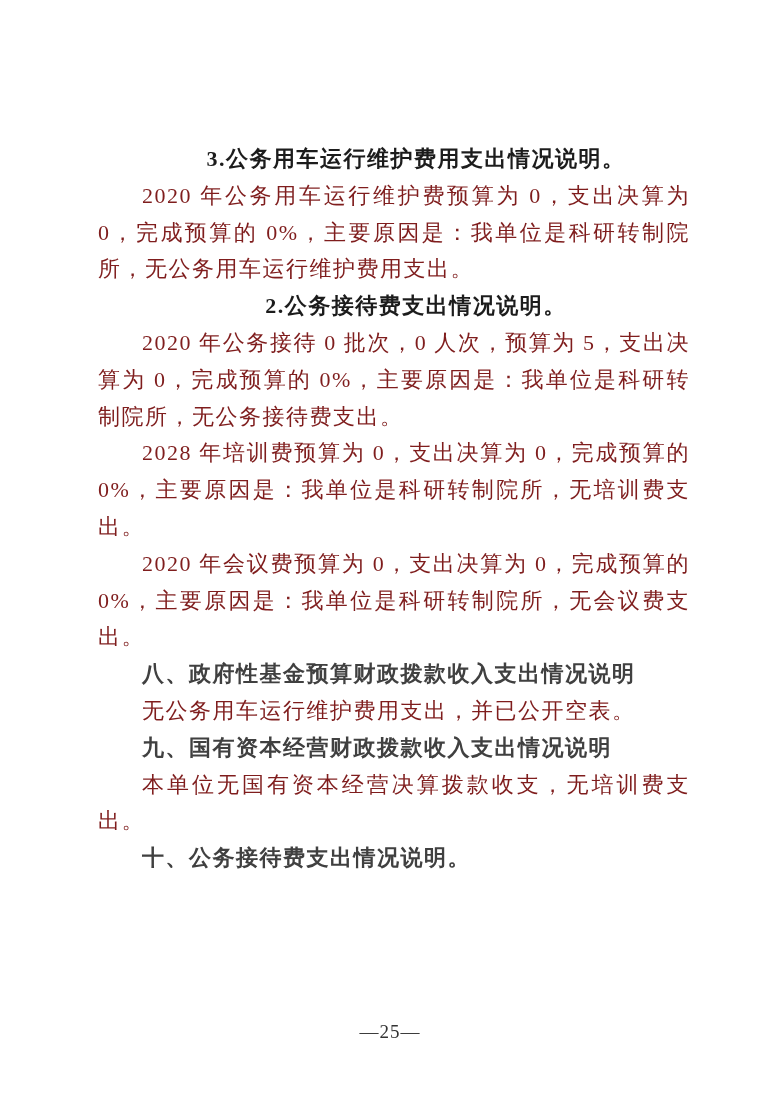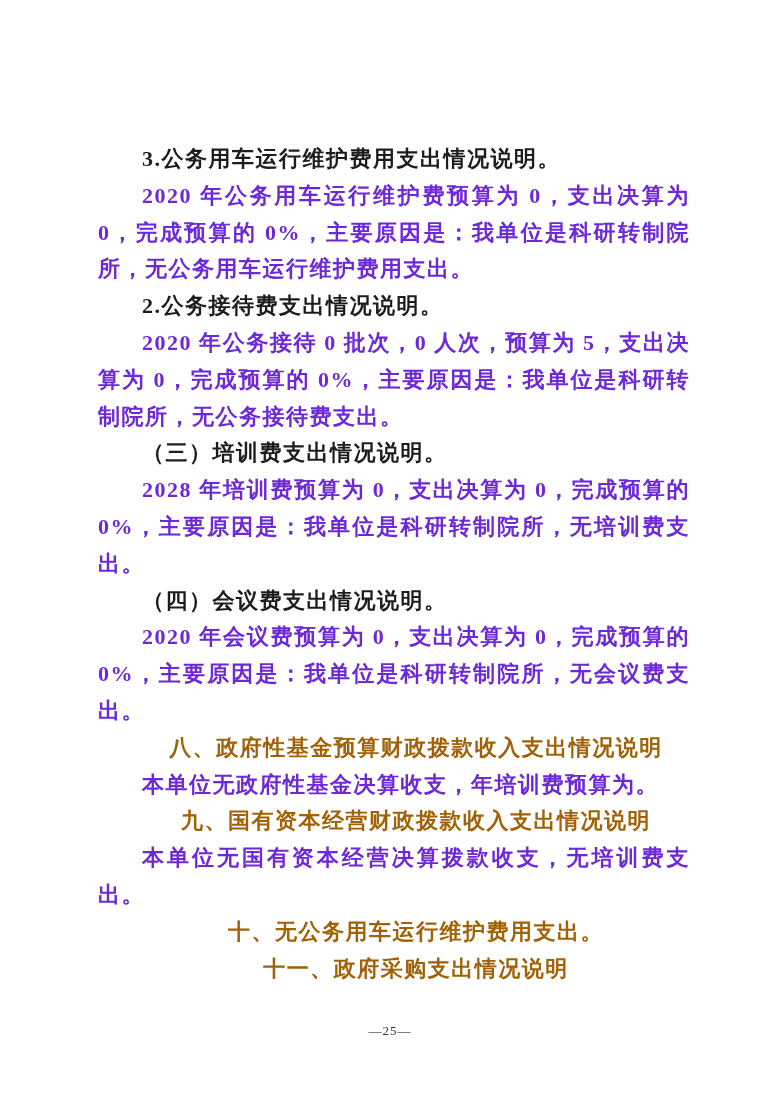--- a/index.html
+++ b/index.html
@@ -28,65 +28,62 @@
     margin: 0;
     padding: 0;
     font-size: 22px;
     line-height: 36.8px;
     text-indent: 2em;
     letter-spacing: 1.5px;
     text-align: justify;
   }
   p.paragraph {
     font-family: "Liberation Serif", "DejaVu Serif", serif;
-    font-weight: 700;
-    color: #6d28d9;
+    font-weight: 400;
+    color: #7f1d1d;
   }
   h3.heading-kai {
     font-family: "Liberation Serif", "DejaVu Serif", serif;
     font-weight: 700;
     color: #1c1c1c;
-    text-align: left;
+    text-align: center;
   }
   h3.heading-hei {
     font-family: "Liberation Sans", "DejaVu Sans", sans-serif;
     font-weight: 700;
-    color: #a16207;
-    text-align: center;
+    color: #404040;
+    text-align: left;
   }
   .footer {
     position: absolute;
     left: 0;
     right: 0;
     top: 1021px;
     text-align: center;
   }
   .pagenum {
     font-family: "Liberation Serif", "DejaVu Serif", serif;
-    font-size: 13px;
+    font-size: 19px;
     letter-spacing: 1px;
     color: #333333;
   }
 </style>
 </head>
 <body>
 
 <div class="page">
   <main class="content" id="sections">
       <h3 class="heading-kai">3.公务用车运行维护费用支出情况说明。</h3>
       <p class="paragraph">2020 年公务用车运行维护费预算为 0，支出决算为 0，完成预算的 0%，主要原因是：我单位是科研转制院所，无公务用车运行维护费用支出。</p>
       <h3 class="heading-kai">2.公务接待费支出情况说明。</h3>
       <p class="paragraph">2020 年公务接待 0 批次，0 人次，预算为 5，支出决算为 0，完成预算的 0%，主要原因是：我单位是科研转制院所，无公务接待费支出。</p>
-      <h3 class="heading-kai">（三）培训费支出情况说明。</h3>
       <p class="paragraph">2028 年培训费预算为 0，支出决算为 0，完成预算的 0%，主要原因是：我单位是科研转制院所，无培训费支出。</p>
-      <h3 class="heading-kai">（四）会议费支出情况说明。</h3>
       <p class="paragraph">2020 年会议费预算为 0，支出决算为 0，完成预算的 0%，主要原因是：我单位是科研转制院所，无会议费支出。</p>
       <h3 class="heading-hei">八、政府性基金预算财政拨款收入支出情况说明</h3>
-      <p class="paragraph">本单位无政府性基金决算收支，年培训费预算为。</p>
+      <p class="paragraph">无公务用车运行维护费用支出，并已公开空表。</p>
       <h3 class="heading-hei">九、国有资本经营财政拨款收入支出情况说明</h3>
       <p class="paragraph">本单位无国有资本经营决算拨款收支，无培训费支出。</p>
-      <h3 class="heading-hei">十、无公务用车运行维护费用支出。</h3>
-      <h3 class="heading-hei">十一、政府采购支出情况说明</h3>
+      <h3 class="heading-hei">十、公务接待费支出情况说明。</h3>
     </main>
   <footer class="footer">
     <span class="pagenum">—25—</span>
   </footer>
 </div>
 
 </body></html>

